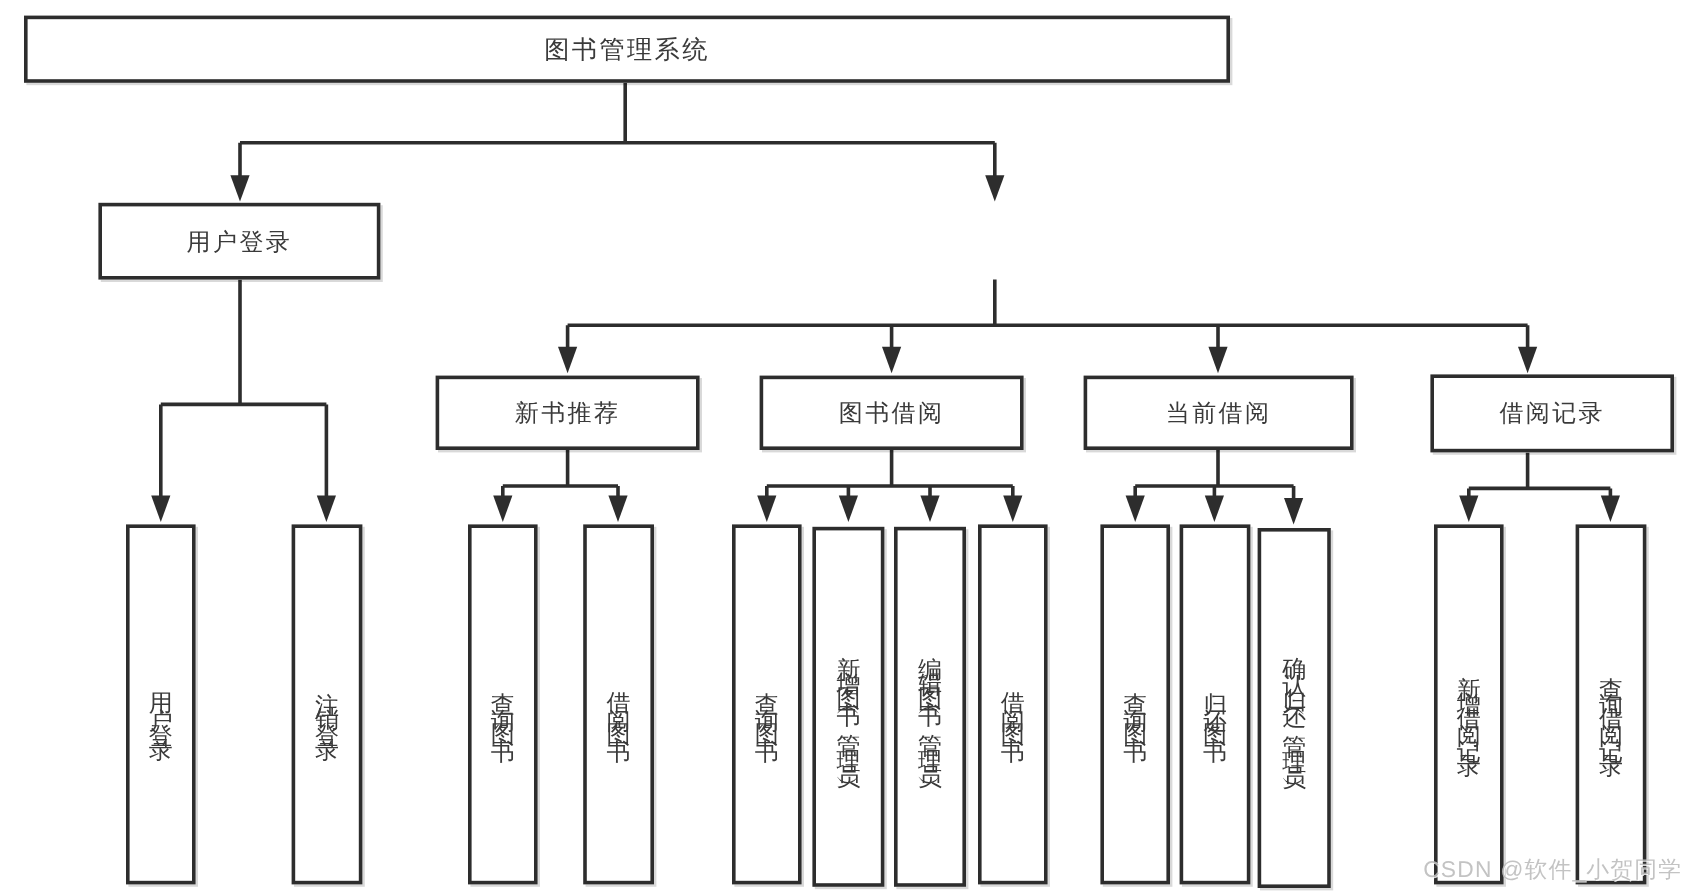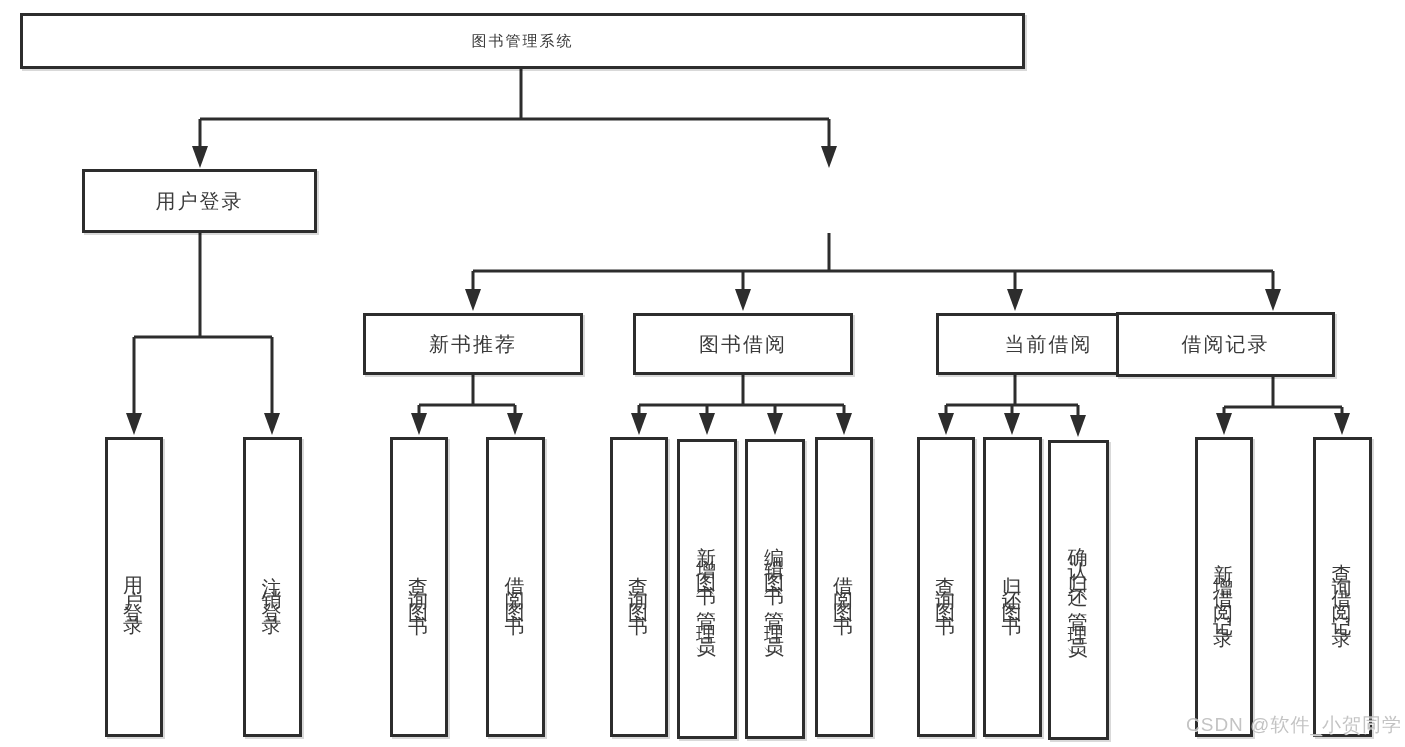--- a/index.html
+++ b/index.html
@@ -25,21 +25,21 @@
     background:var(--box-fill);
     border:3px solid var(--line-color);
     box-sizing:border-box;
     display:flex;align-items:center;justify-content:center;
     color:var(--text-color);
     font-size:20px;
     box-shadow:2px 2px 0 rgba(0,0,0,0.15);
     white-space:nowrap;
   }
   .node.h{letter-spacing:2px;}
-  .node.root{font-size:15px;}
+  .node.root{font-size:21px;}
   .node.v{
     writing-mode:vertical-rl;
     text-orientation:mixed;
     letter-spacing:13px;
     font-size:20px;
   }
   .watermark{
     position:absolute;
     left:1186px;top:712px;
     font-size:19px;
@@ -90,22 +90,22 @@
     <path class="arrow" d="M1224 435 l-8 -22 h16 z"></path>
     <path class="arrow" d="M1342 435 l-8 -22 h16 z"></path>
   </svg>
 
   <div class="node h root" style="left:20px;top:13px;width:1005px;height:56px">图书管理系统</div>
 
   <div class="node h" style="left:82px;top:169px;width:235px;height:64px">用户登录</div>
 
   <div class="node h" style="left:633px;top:313px;width:220px;height:62px">图书借阅</div>
   <div class="node h" style="left:363px;top:313px;width:220px;height:62px">新书推荐</div>
-  <div class="node h" style="left:936px;top:313px;width:225px;height:62px">当前借阅</div>
-  <div class="node h" style="left:1116px;top:312px;width:219px;height:65px">借阅记录</div>
+  <div class="node h" style="left:903px;top:313px;width:225px;height:62px">当前借阅</div>
+  <div class="node h" style="left:1192px;top:312px;width:203px;height:65px">借阅记录</div>
 
   <div class="node v" style="left:105px;top:437px;width:58px;height:300px">用户登录</div>
   <div class="node v" style="left:243px;top:437px;width:59px;height:300px">注销登录</div>
 
   <div class="node v" style="left:390px;top:437px;width:58px;height:300px">查询图书</div>
   <div class="node v" style="left:486px;top:437px;width:59px;height:300px">借阅图书</div>
 
   <div class="node v" style="left:610px;top:437px;width:58px;height:300px">查询图书</div>
   <div class="node v" style="left:677px;top:439px;width:60px;height:300px">新增图书（管理员）</div>
   <div class="node v" style="left:745px;top:439px;width:60px;height:300px">编辑图书（管理员）</div>

